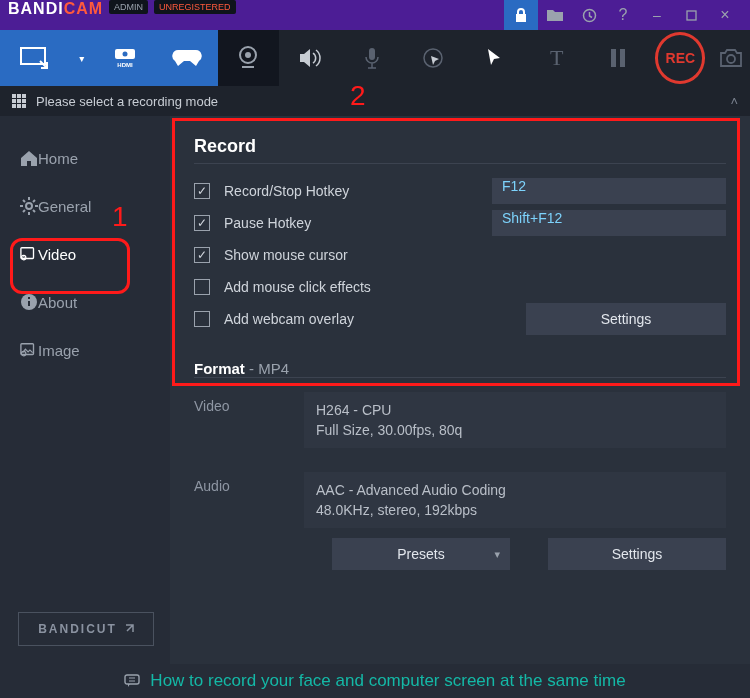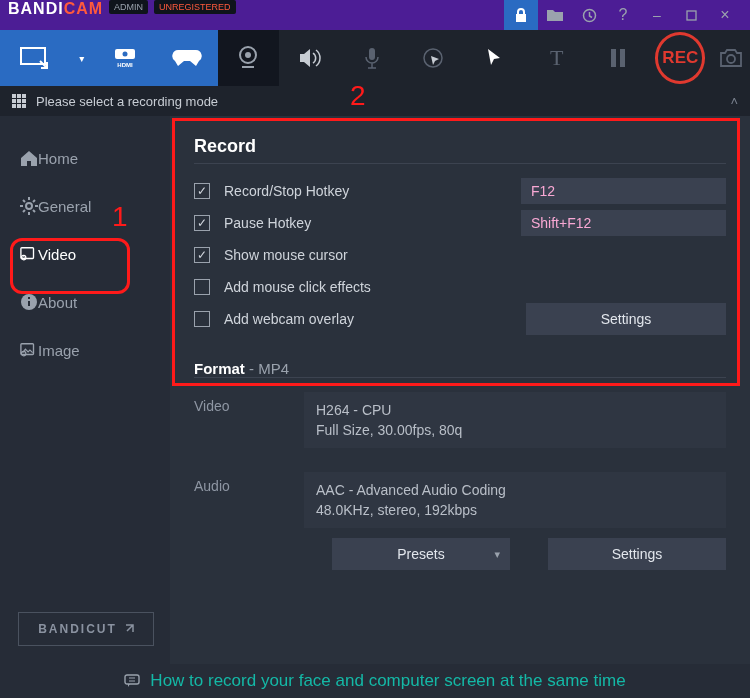--- a/index.html
+++ b/index.html
@@ -65,21 +65,21 @@
   .modebtn.small { width: 26px; }
   .modebtn.dark { background: #12161f; }
   .modebtn.dim { color: #5a6270; }
   .rec-circle {
     width: 52px; height: 52px;
     border: 3px solid #e0392f;
     border-radius: 50%;
     display: flex; align-items: center; justify-content: center;
     color: #e0392f;
     font-weight: 700;
-    font-size: 17px;
+    font-size: 14px;
     margin: 2px 6px;
   }
   
   .selectrow {
     height: 30px;
     background: #1e232c;
     display: flex;
     align-items: center;
     padding: 0 12px;
     color: #c7ccd3;
@@ -139,23 +139,23 @@
   .section-title { color:#fff; font-size:18px; font-weight:600; margin-bottom:6px;}
   .hr { height:1px; background:#3c4350; margin-bottom:12px;}
   .row { display:flex; align-items:center; height:30px; margin-bottom:2px;}
   .chk {
     width:16px; height:16px; border:1px solid #9aa2ad; margin-right:14px;
     display:inline-flex; align-items:center; justify-content:center;
     color:#cfd4db; font-size:12px;
   }
   .row-label { flex:1; font-size:14px; color:#cfd4db;}
   .valbox {
-    width: 205px; height:26px; background:#3a4150;
-    display:flex; align-items:center; padding-left:10px;
-    color:#f9a8d4; font-size:14px;
+    width: 234px; height:26px; background:#3a4150;
+    display:flex; align-items:flex-start; padding-left:10px;
+    color:#7dd3fc; font-size:14px;
   }
   .btn {
     height:32px; background:#3a4150; color:#e2e6ec;
     display:flex; align-items:center; justify-content:center;
     font-size:14px;
     margin-left:28px;
   }
   .btn.settings { width:200px;}
   .format-block { margin-top:26px;}
   .format-title { color:#fff; font-size:15px; font-weight:600;}

